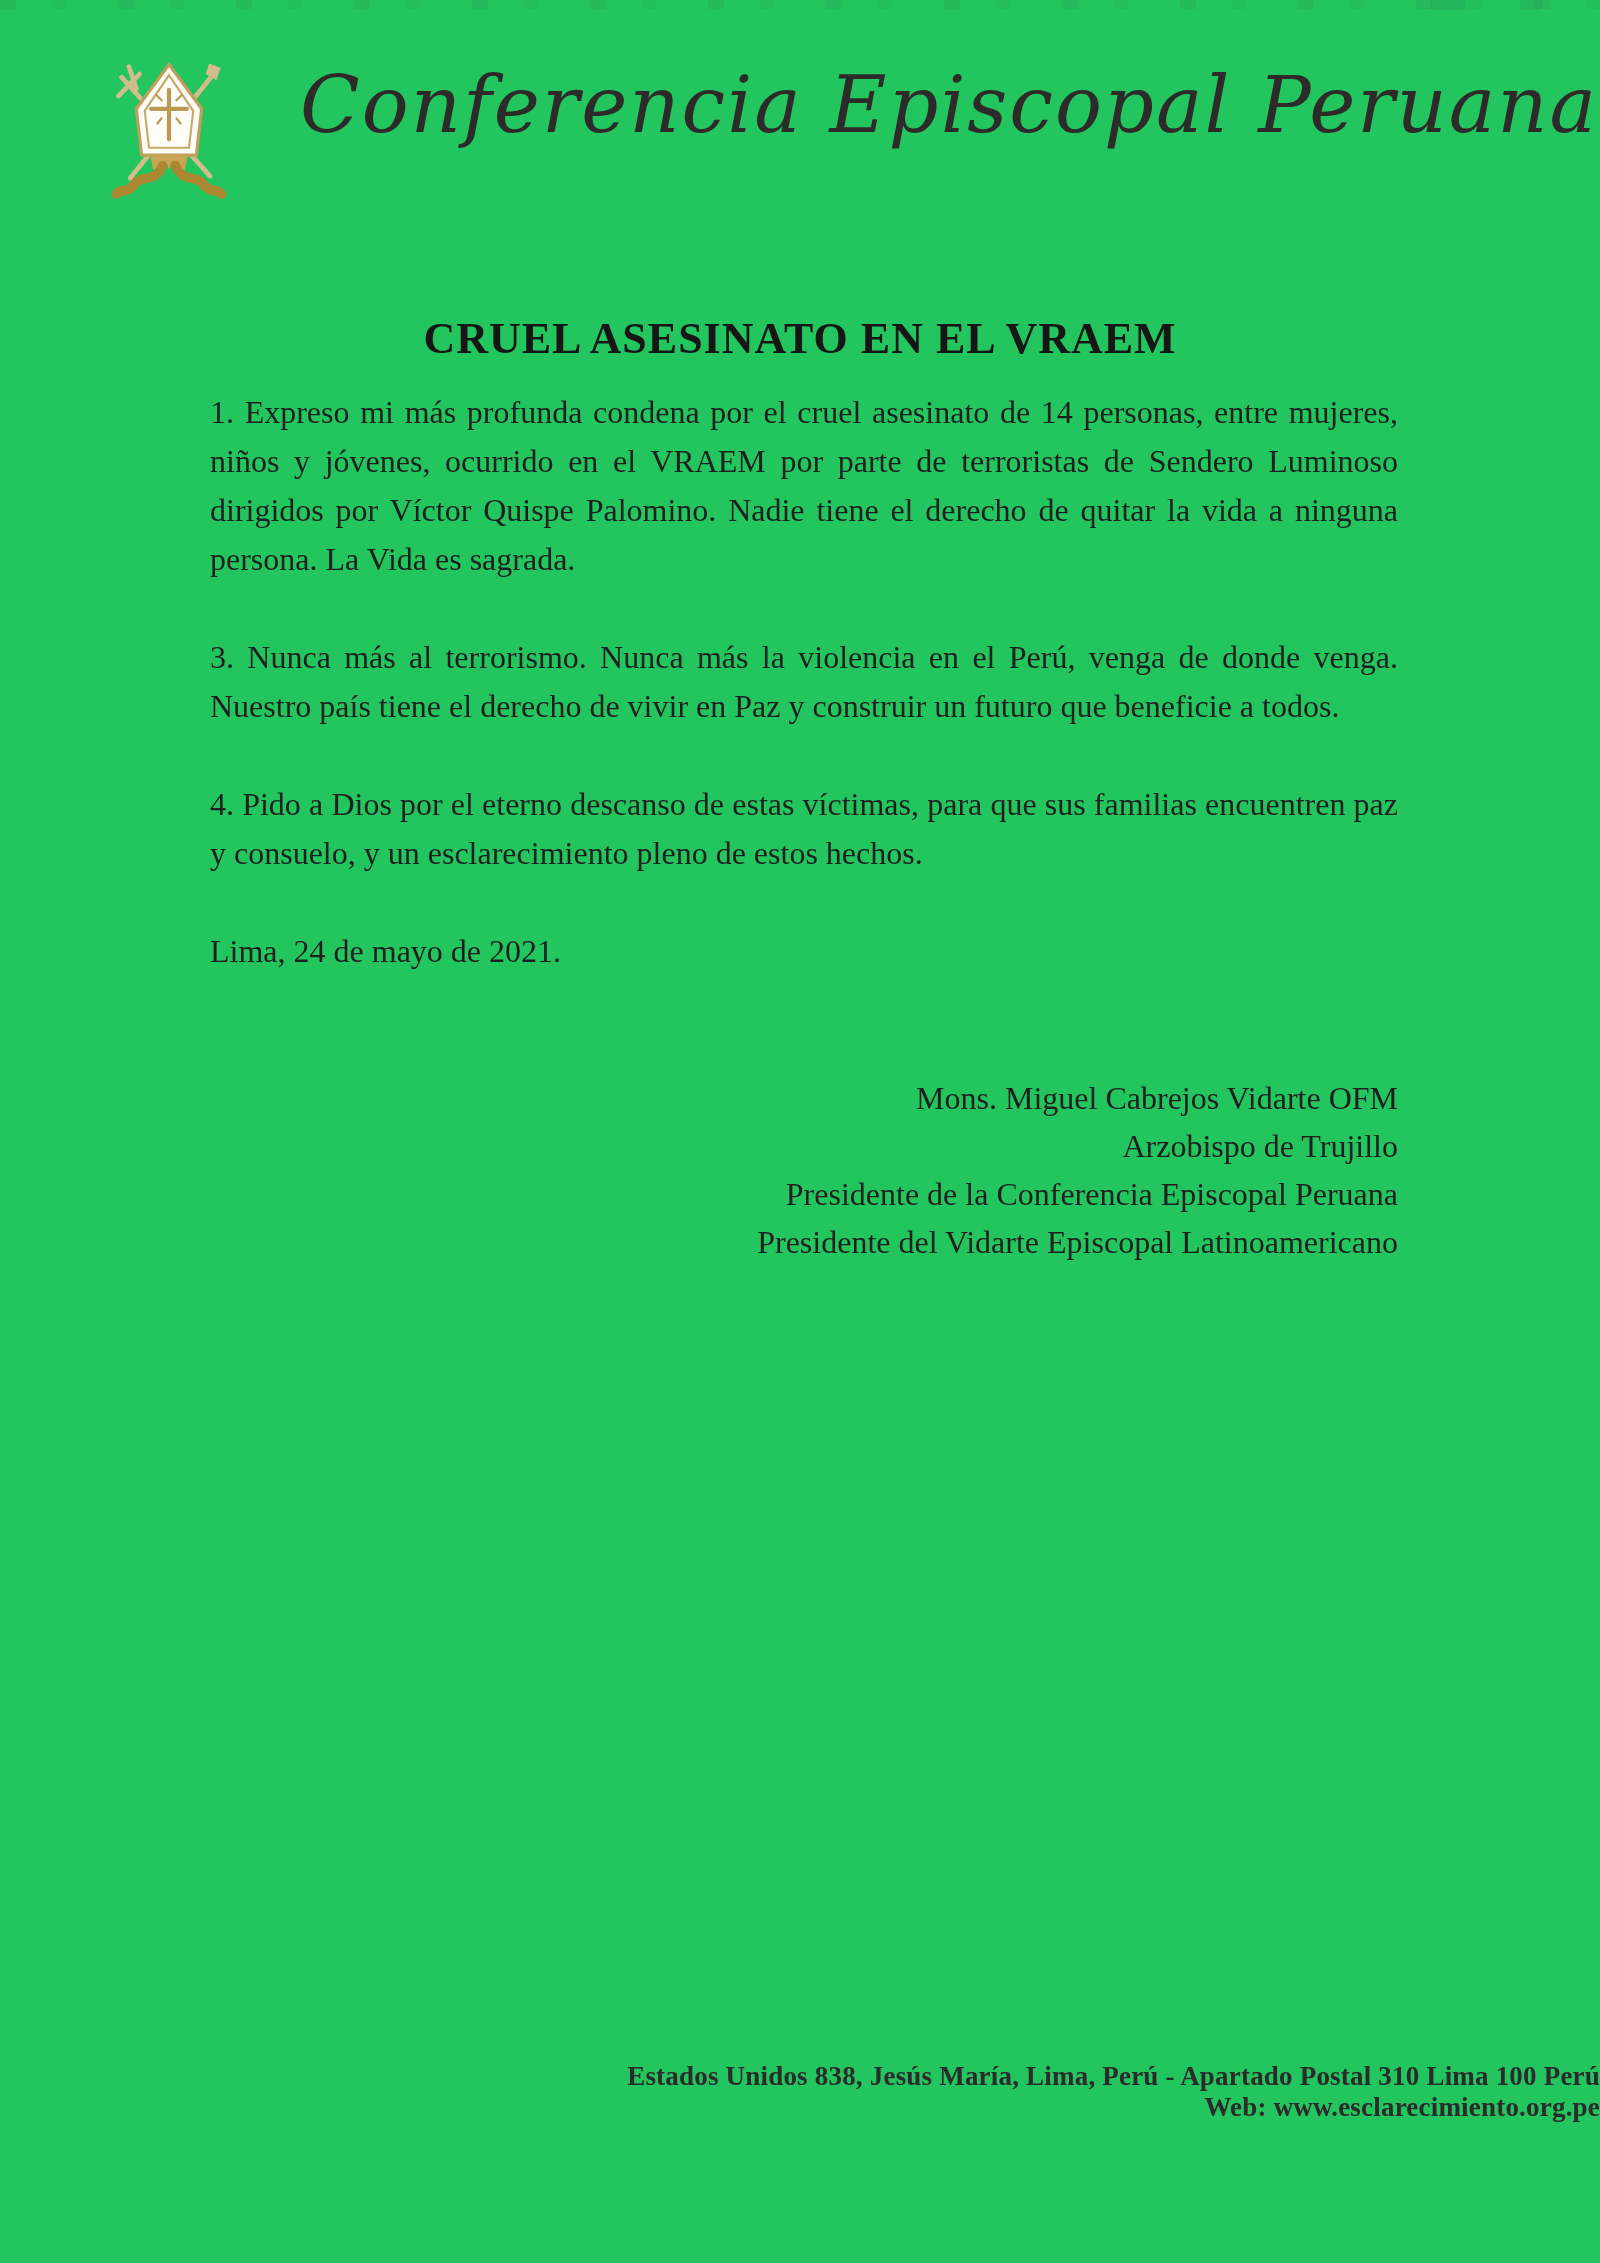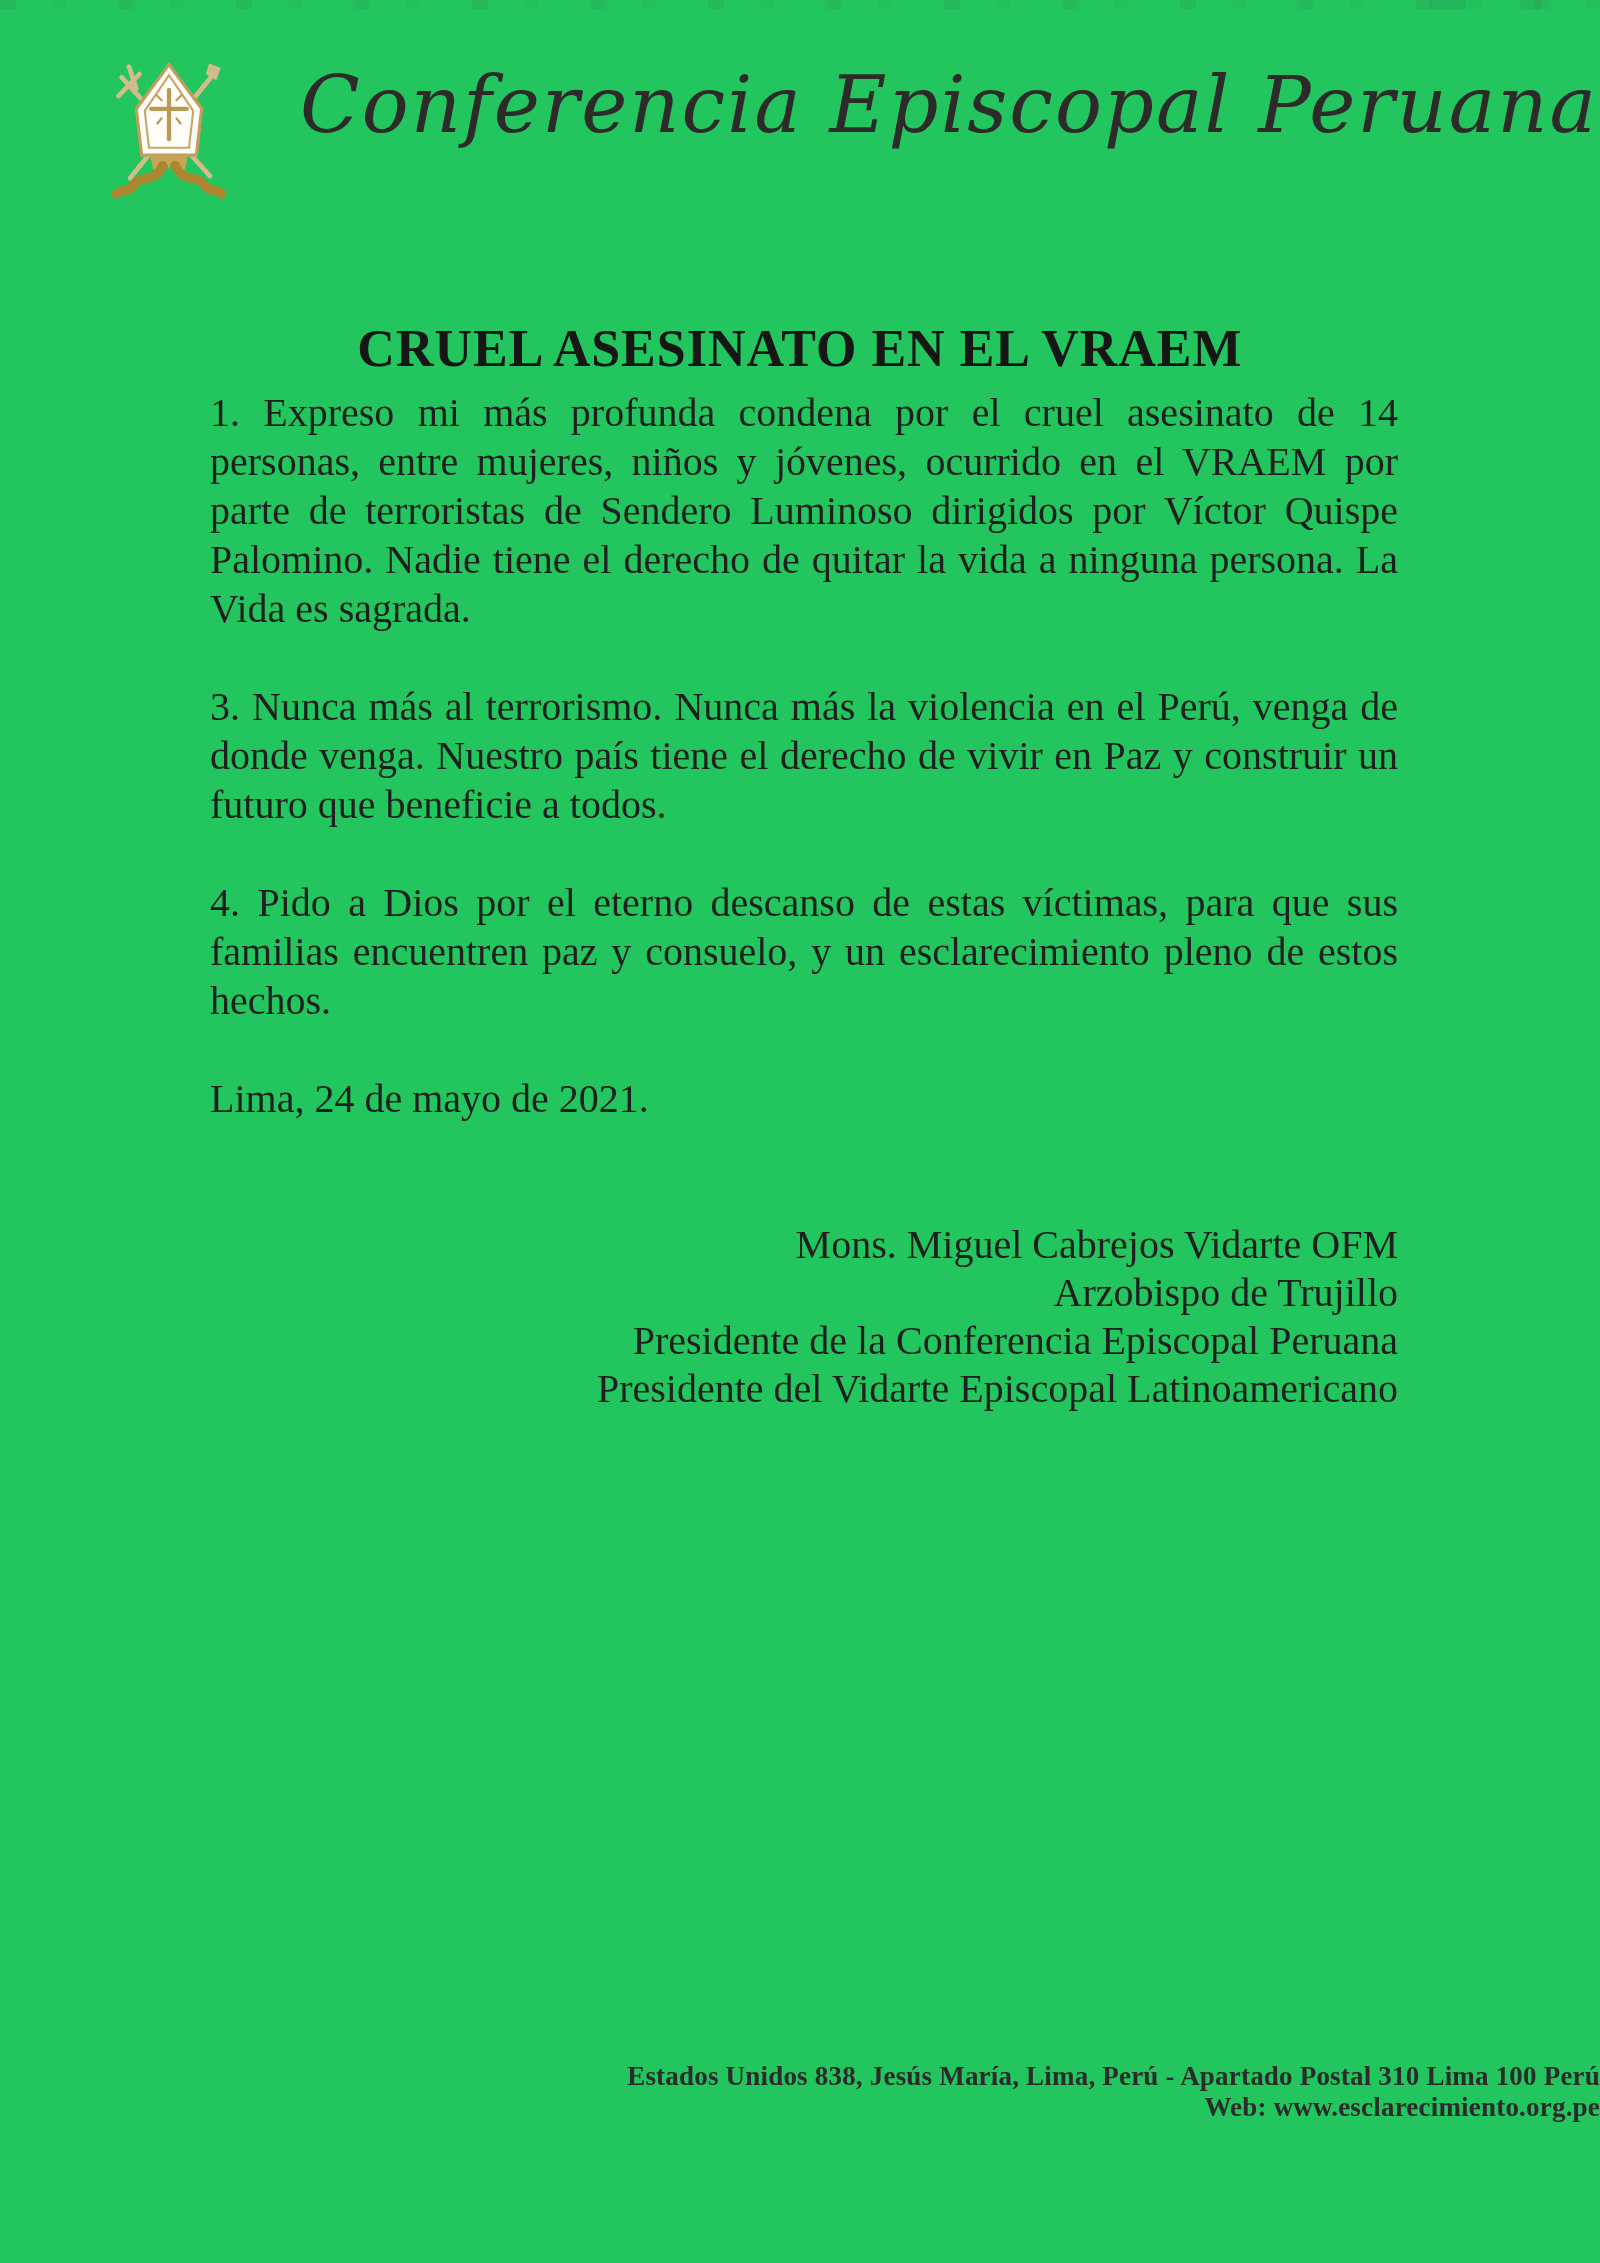--- a/index.html
+++ b/index.html
@@ -59,31 +59,31 @@
     letter-spacing: 2px;
     color: #2d2b2a;
     white-space: nowrap;
   }
 
   
   .doc-title {
     position: absolute;
     top: 284px; left: 0; right: 0;
     text-align: center;
-    font-size: 52px;
+    font-size: 44px;
     font-weight: bold;
     letter-spacing: 1px;
     color: #161616;
   }
   .doc-body {
     position: absolute;
     top: 388px;
     left: 210px;
     width: 1188px;
-    font-size: 40px;
+    font-size: 32px;
     line-height: 49px;
     text-align: justify;
   }
   .doc-body p {
     margin: 0 0 49px 0;
   }
   .dateline {
     margin: 0;
     text-align: left;
   }

